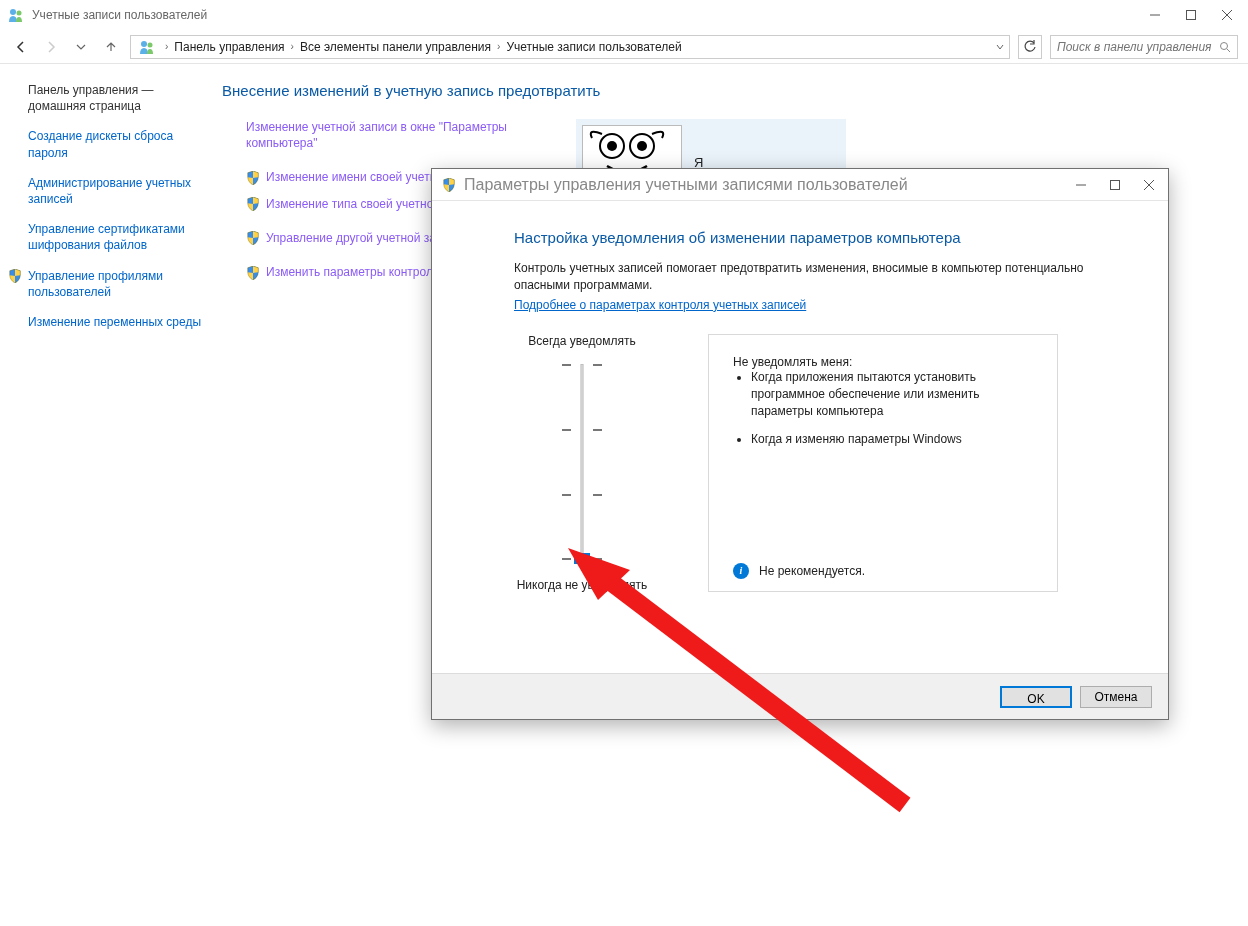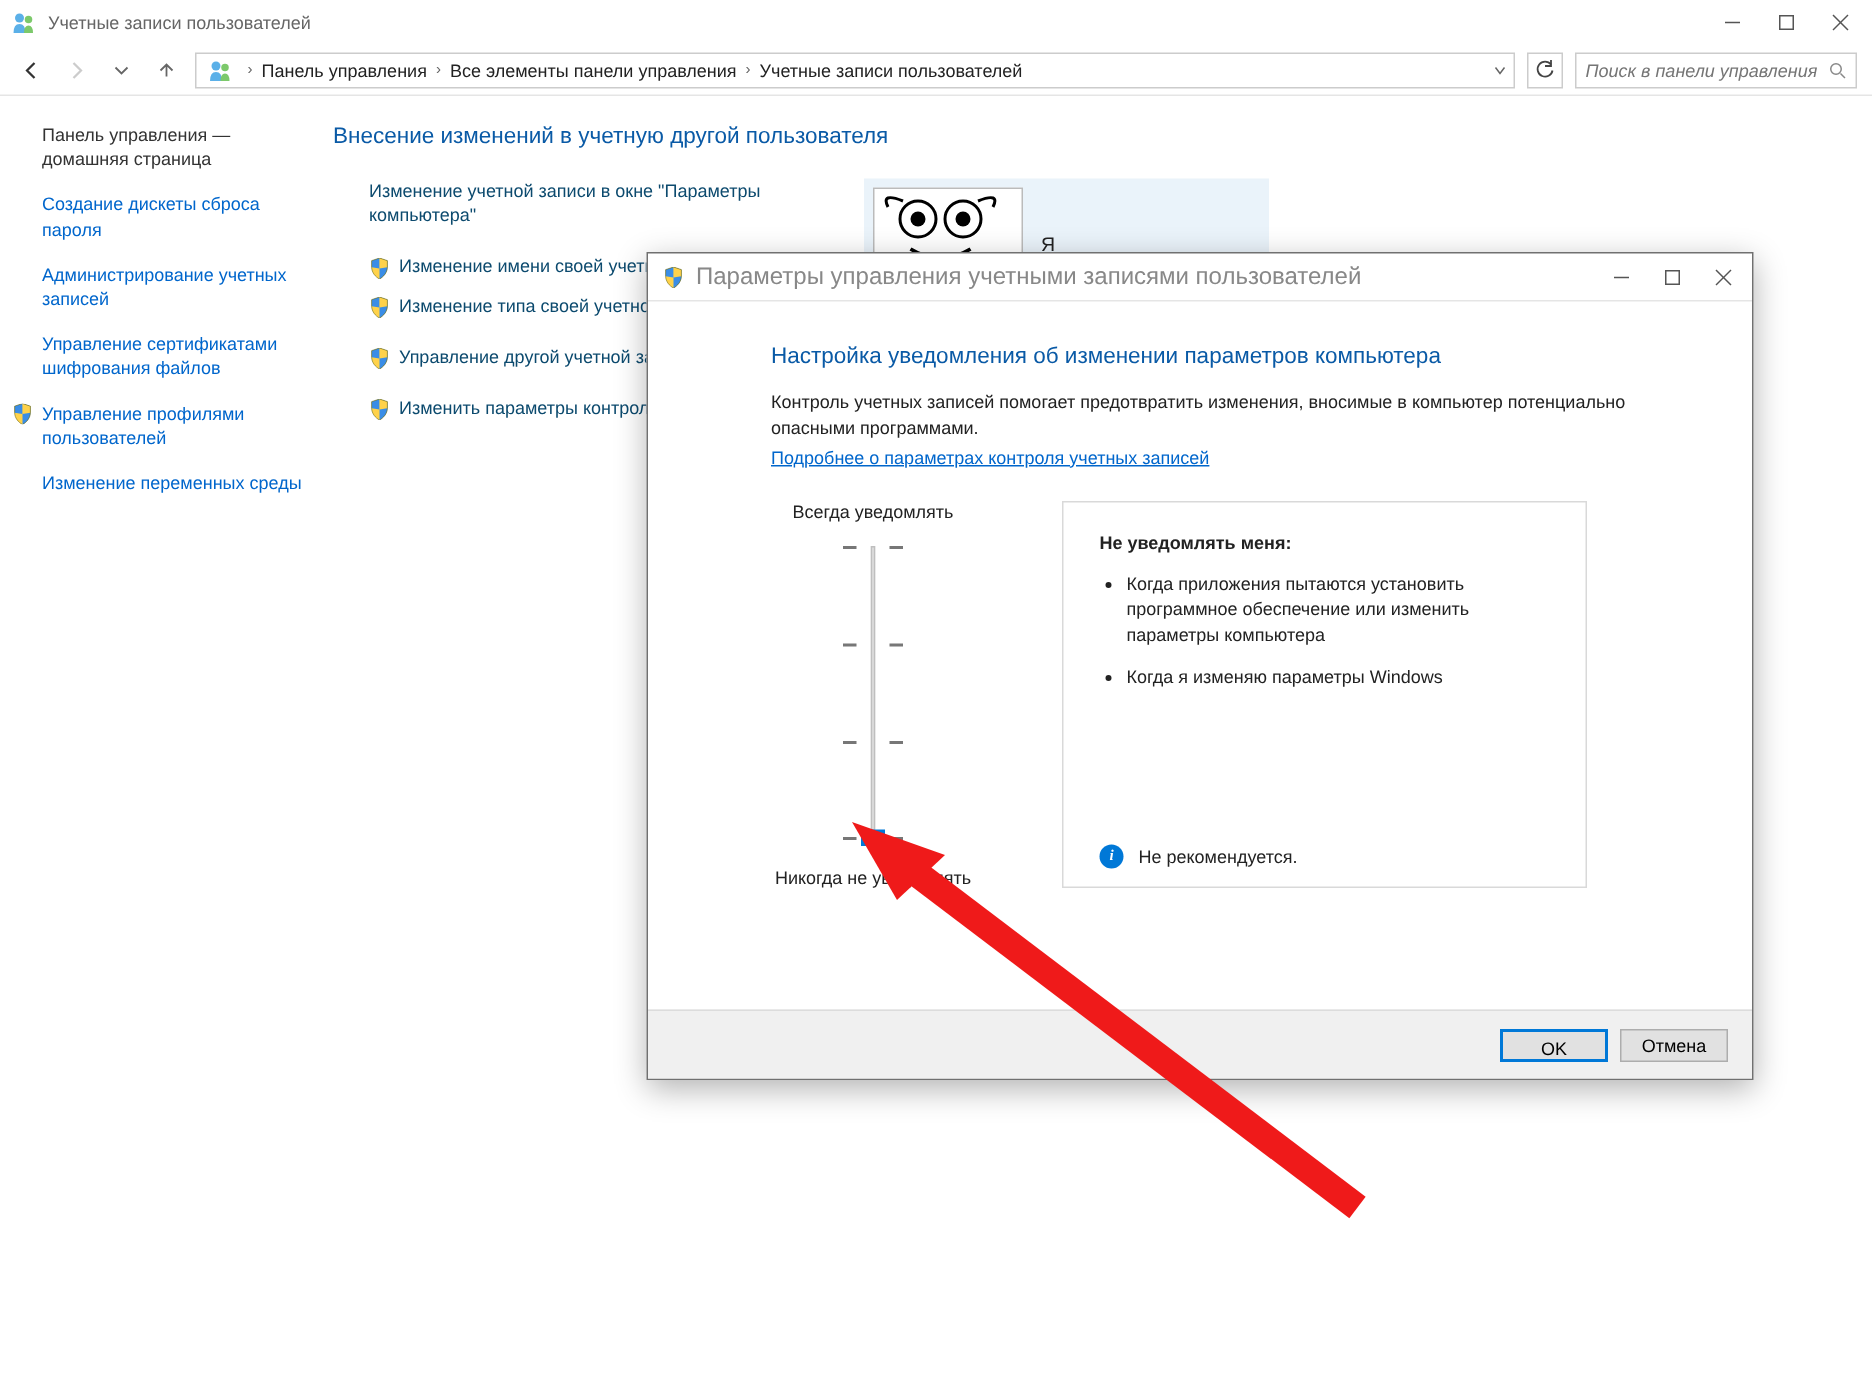--- a/index.html
+++ b/index.html
@@ -36,21 +36,21 @@
   .sidebar { width: 218px; padding: 18px 10px 10px 28px; }
   .side-link { font-size: 12px; color: #0066cc; margin-bottom: 14px; line-height: 1.35; cursor: pointer; }
   .side-link.home { color: #333; }
   .side-link.with-shield { position: relative; }
   .side-link.with-shield .shield-icon-sm { position: absolute; left: -20px; top: 1px; }
 
   .content { flex: 1; padding: 18px 20px 10px 4px; }
   .page-title { font-size: 15px; color: #0a5aa6; font-weight: 400; margin-bottom: 20px; }
   .content-row { display: flex; gap: 30px; }
   .links-col { width: 300px; margin-left: 24px; }
-  .action-link { font-size: 12px; color: #0c4a6e; line-height: 1.35; margin-bottom: 10px; display: flex; align-items: flex-end; gap: 6px; cursor: pointer; }
+  .action-link { font-size: 12px; color: #8b5cf6; line-height: 1.35; margin-bottom: 10px; display: flex; align-items: center; gap: 6px; cursor: pointer; }
   .action-link .text { flex: 1; }
   .action-group-break { height: 8px; }
   .shield-sm { width: 14px; height: 14px; flex-shrink: 0; margin-top: 1px; }
 
   .user-tile { display: flex; gap: 12px; align-items: flex-start; background: #eaf3fa; padding: 6px 10px 6px 6px; width: 270px; height: 60px; }
   .avatar { width: 100px; height: 50px; background: #fff; border: 1px solid #bbb; display: flex; align-items: center; justify-content: center; overflow: hidden; }
   .avatar svg { width: 90px; height: 45px; }
   .user-name { font-size: 13px; color: #222; padding-top: 30px; }
 
   
@@ -73,21 +73,21 @@
   .slider-track { position: absolute; left: 50%; top: 6px; transform: translateX(-50%); width: 3px; height: 196px; background: #e2e2e2; border: 1px solid #bfbfbf; }
   .tick { position: absolute; width: 40px; height: 2px; display: flex; justify-content: space-between; left: 0; }
   .tick::before, .tick::after { content: ""; width: 9px; height: 2px; background: #777; }
   .tick.t0 { top: 6px; }
   .tick.t1 { top: 71px; }
   .tick.t2 { top: 136px; }
   .tick.t3 { top: 200px; }
   .slider-handle { position: absolute; width: 16px; height: 11px; background: #0078d7; left: 50%; transform: translateX(-50%); top: 195px; cursor: pointer; }
 
   .info-panel { border: 1px solid #d9d9d9; width: 350px; padding: 20px 20px 12px 24px; min-height: 236px; display: flex; flex-direction: column; }
-  .info-panel-title { font-weight: 700; font-size: 12px; margin-bottom: 12px; }
+  .info-panel-title { font-weight: 400; font-size: 12px; }
   .info-panel ul { list-style: disc; padding-left: 18px; font-size: 12px; line-height: 1.45; }
   .info-panel ul li { margin-bottom: 10px; }
   .info-note { margin-top: auto; display: flex; align-items: center; gap: 10px; font-size: 12px; padding-top: 18px; }
   .info-icon { width: 16px; height: 16px; border-radius: 50%; background: #0078d7; color: #fff; display: flex; align-items: center; justify-content: center; font-size: 10px; font-weight: bold; font-style: italic; font-family: Georgia, serif; }
 
   .dlg-footer { position: absolute; bottom: 0; left: 0; right: 0; height: 46px; background: #f0f0f0; border-top: 1px solid #dcdcdc; display: flex; justify-content: flex-end; align-items: center; gap: 8px; padding: 0 16px; }
   .btn { min-width: 72px; height: 22px; font-size: 12px; background: #e1e1e1; border: 1px solid #adadad; display: inline-flex; align-items: center; justify-content: center; gap: 4px; padding: 0 10px; cursor: pointer; }
   .btn.default { border: 2px solid #0078d7; flex-direction: column; }
   .btn .shield-xs { width: 12px; height: 12px; }
 
@@ -209,21 +209,21 @@
     <div class="side-link with-shield">
       <svg class="shield-icon-sm" width="14" height="14">
           <use href="#shield"></use>
         </svg>
       <span>Управление профилями пользователей</span>
     </div>
     <div class="side-link"><span>Изменение переменных среды</span></div>
   </div>
 
   <div class="content">
-    <div class="page-title">Внесение изменений в учетную другой пользователя</div>
+    <div class="page-title">Внесение изменений в учетную запись предотвратить</div>
     <div class="content-row">
       <div class="links-col">
         <div class="action-link">
             <span class="text">Изменение учетной записи в окне "Параметры компьютера"</span>
           </div>
         <div class="action-group-break"></div>
         <div class="action-link">
             <svg class="shield-sm">
               <use href="#shield"></use>
             </svg>

